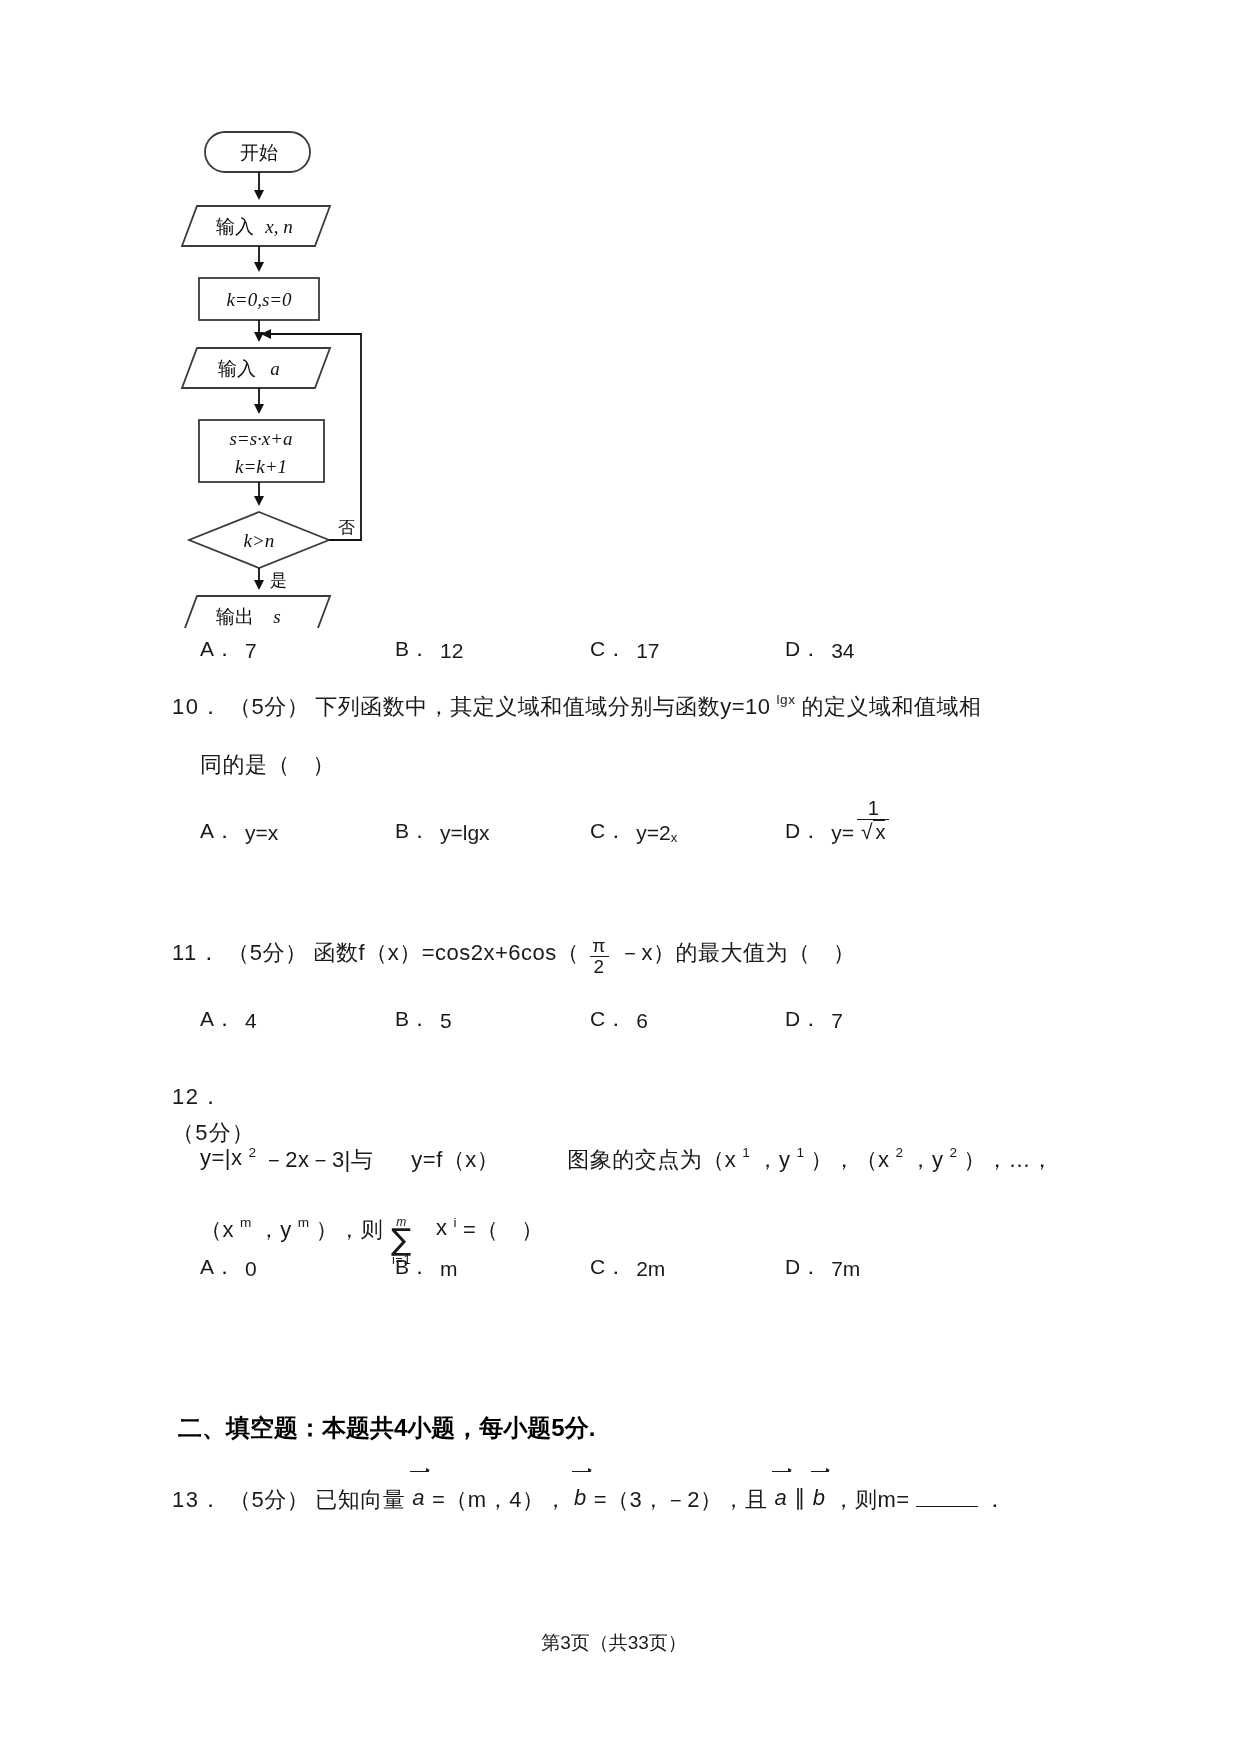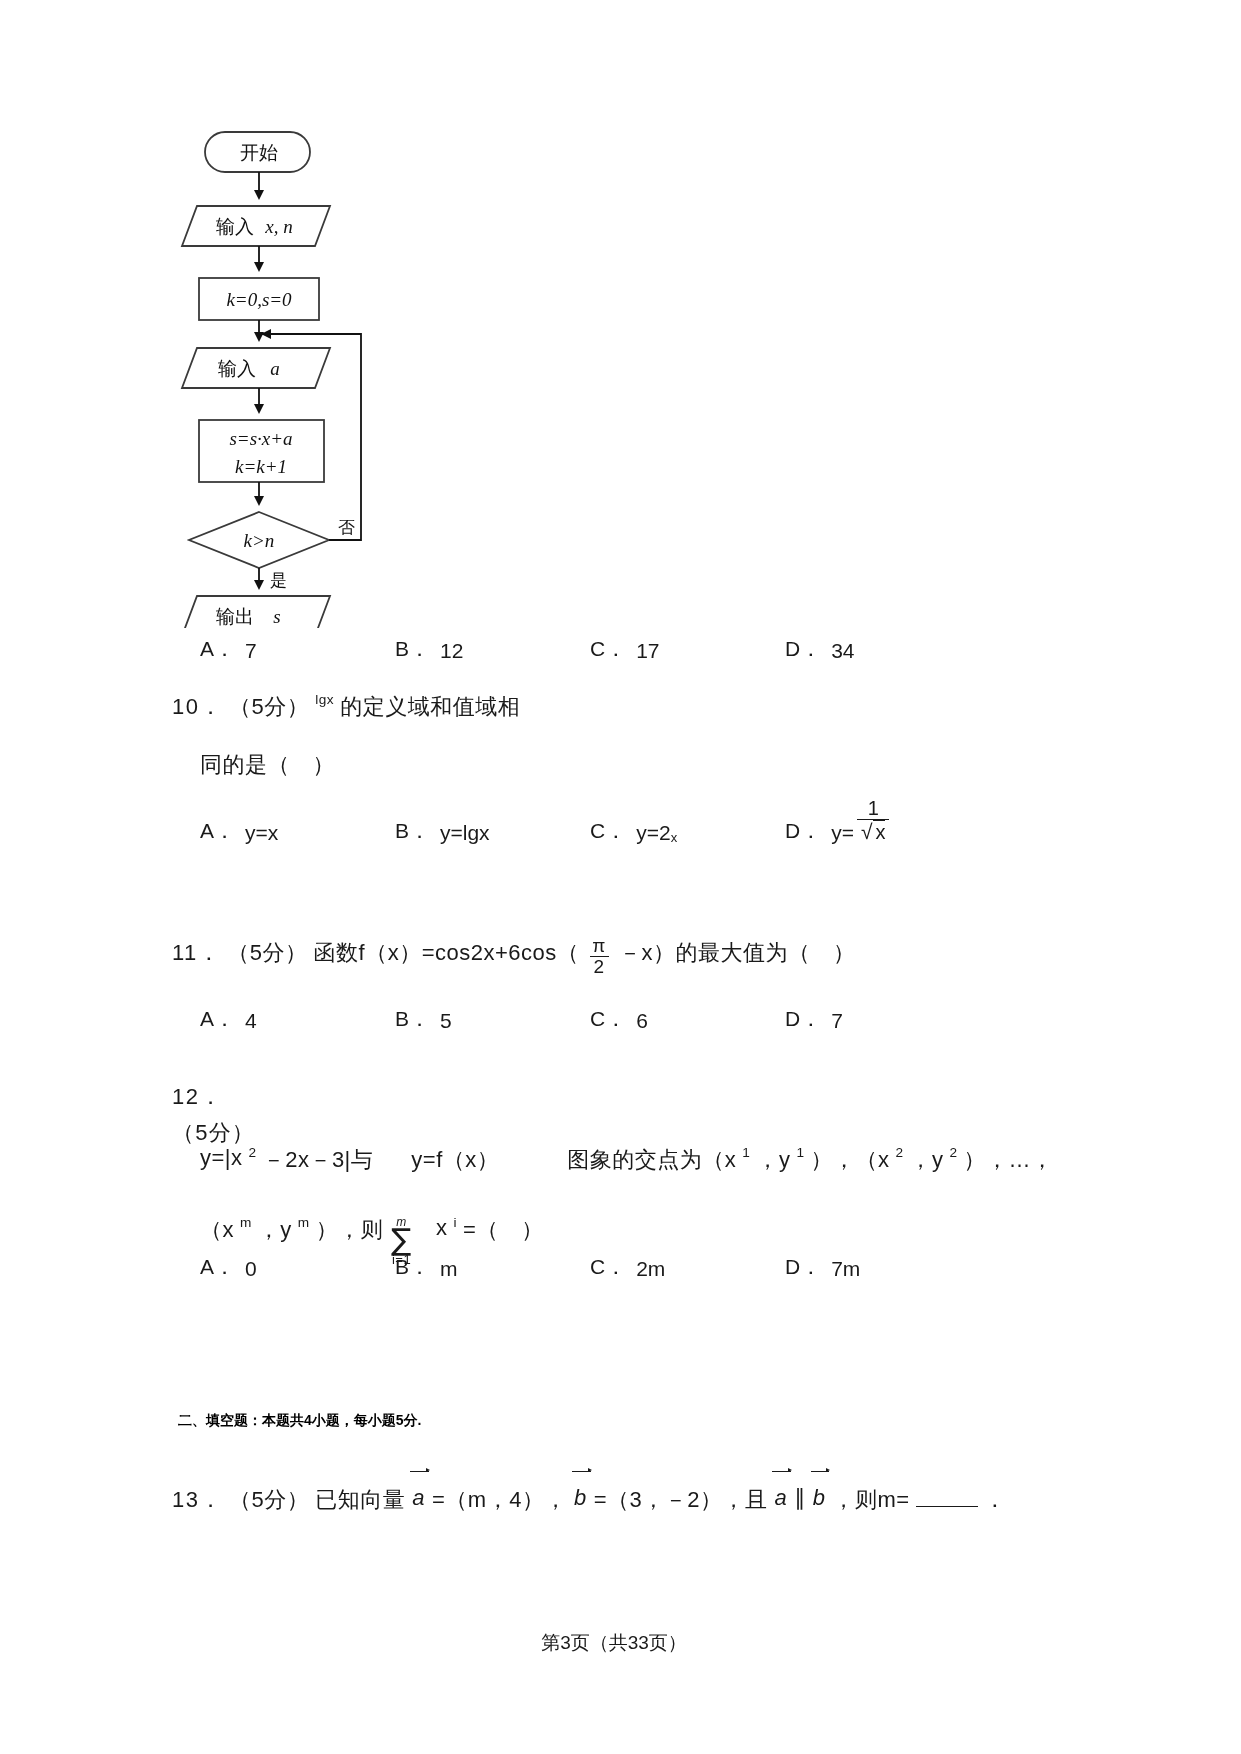--- a/index.html
+++ b/index.html
@@ -78,21 +78,21 @@
     gap: 6px;
   }
   .qnum {
     font-family: "Liberation Sans", "DejaVu Sans", sans-serif;
     letter-spacing: 1.5px;
   }
   .sec-head {
     position: absolute;
     left: 178px;
     font-family: "Liberation Sans", "DejaVu Sans", sans-serif;
-    font-size: 14px;
+    font-size: 24px;
     font-weight: bold;
     color: #000;
     white-space: nowrap;
   }
   .footer {
     position: absolute;
     left: 0;
     width: 1228px;
     text-align: center;
     font-family: "Liberation Sans", "DejaVu Sans", sans-serif;
@@ -272,20 +272,21 @@
     </div>
     <div class="opt">
       <span class="opt-letter">D．</span>
       <span>34</span>
     </div>
   </div>
 
   <div class="qline" style="left:172px; top:692px;">
     <span class="qnum">10．</span>
     <span>（5分）</span>
+    <span>下列函数中，其定义域和值域分别与函数y=10</span>
     <sup class="sm">lgx</sup>
     <span>的定义域和值域相</span>
   </div>
   <div class="qline" style="left:200px; top:742px;margin-top:8px;">
     <span>同的是（　）</span>
   </div>
 
   <div class="opt-row" style="top:800px;">
     <div class="opt">
       <span class="opt-letter">A．</span>

